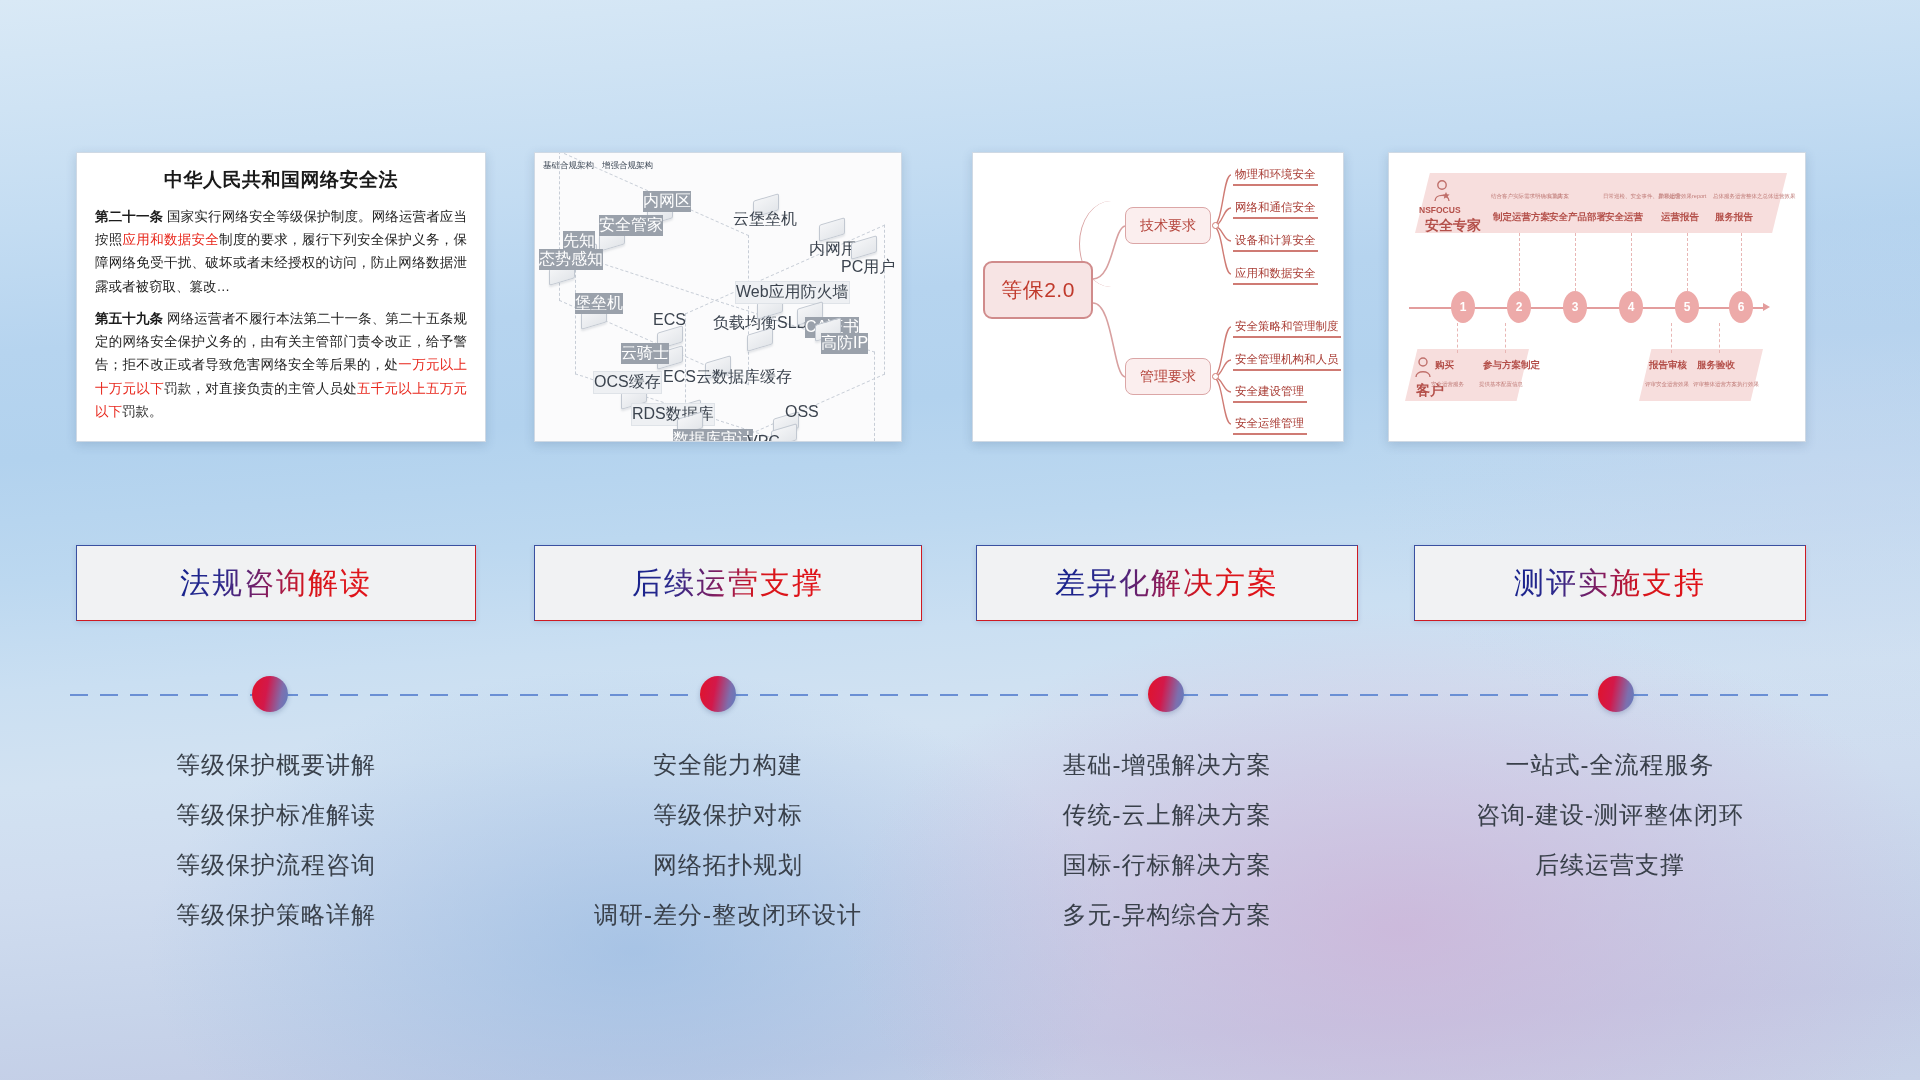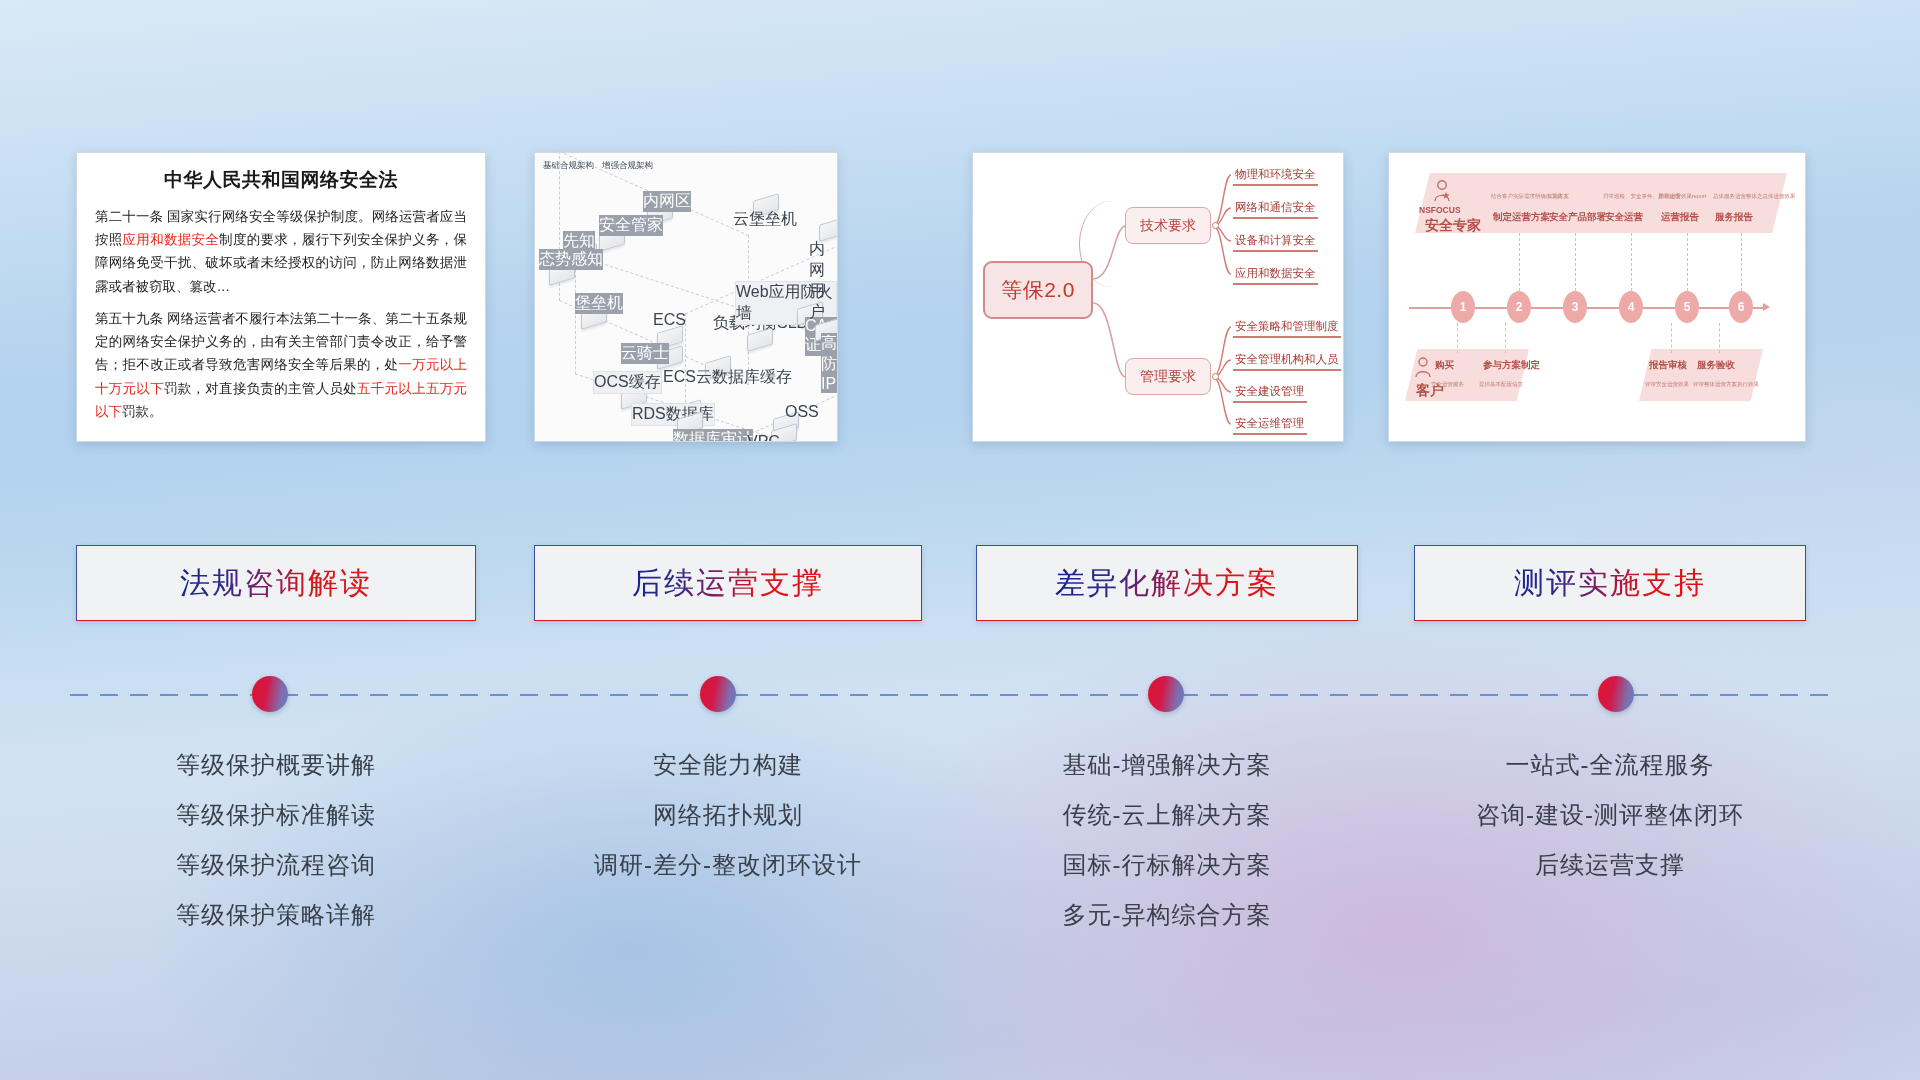--- a/index.html
+++ b/index.html
@@ -30,33 +30,33 @@
   
   .cards { position: absolute; top: 152px; left: 0; width: 1920px; height: 290px; }
   .card {
     position: absolute; top: 0; height: 290px;
     background: #ffffff;
     border: 1px solid #cfd9e4;
     box-shadow: 0 3px 10px rgba(40,70,110,0.18);
     overflow: hidden;
   }
   .card-1 { left: 76px;   width: 410px; }
-  .card-2 { left: 534px;  width: 304px; }
+  .card-2 { left: 534px;  width: 368px; }
   .card-3 { left: 972px;  width: 372px; }
   .card-4 { left: 1388px; width: 418px; }
 
   
   .law { padding: 14px 18px 10px 18px; }
   .law-title {
     text-align: center; font-size: 19px; font-weight: bold; color: #1a1a1a;
     letter-spacing: .5px; margin-bottom: 12px;
   }
   .law-p { font-size: 13.5px; color: #1c1c1c; line-height: 1.72; text-align: justify; }
   .law-p + .law-p { margin-top: 9px; }
-  .law-p b { font-weight: normal; }
+  .law-p b { font-weight: bold; }
   .hl { color: #e8261b; }
 
   
   .arch { position: relative; width: 100%; height: 100%; background: #fbfbfc; }
   .arch-tabs { position: absolute; top: 7px; left: 8px; display: flex; gap: 8px; }
   .arch-tab { font-size: 8.5px; color: #3b4654; }
   .arch-plane { position: absolute; border: 1px dashed #c7cdd6; }
   .node { position: absolute; }
   .node .box {
     width: 26px; height: 17px; background:
@@ -402,20 +402,21 @@
 
 <div class="lists">
   <div class="list-col lc-1" id="col-1">
       <div>等级保护概要讲解</div>
       <div>等级保护标准解读</div>
       <div>等级保护流程咨询</div>
       <div>等级保护策略详解</div>
     </div>
   <div class="list-col lc-2" id="col-2">
       <div>安全能力构建</div>
+      <div>等级保护对标</div>
       <div>网络拓扑规划</div>
       <div>调研-差分-整改闭环设计</div>
     </div>
   <div class="list-col lc-3" id="col-3">
       <div>基础-增强解决方案</div>
       <div>传统-云上解决方案</div>
       <div>国标-行标解决方案</div>
       <div>多元-异构综合方案</div>
     </div>
   <div class="list-col lc-4" id="col-4">

